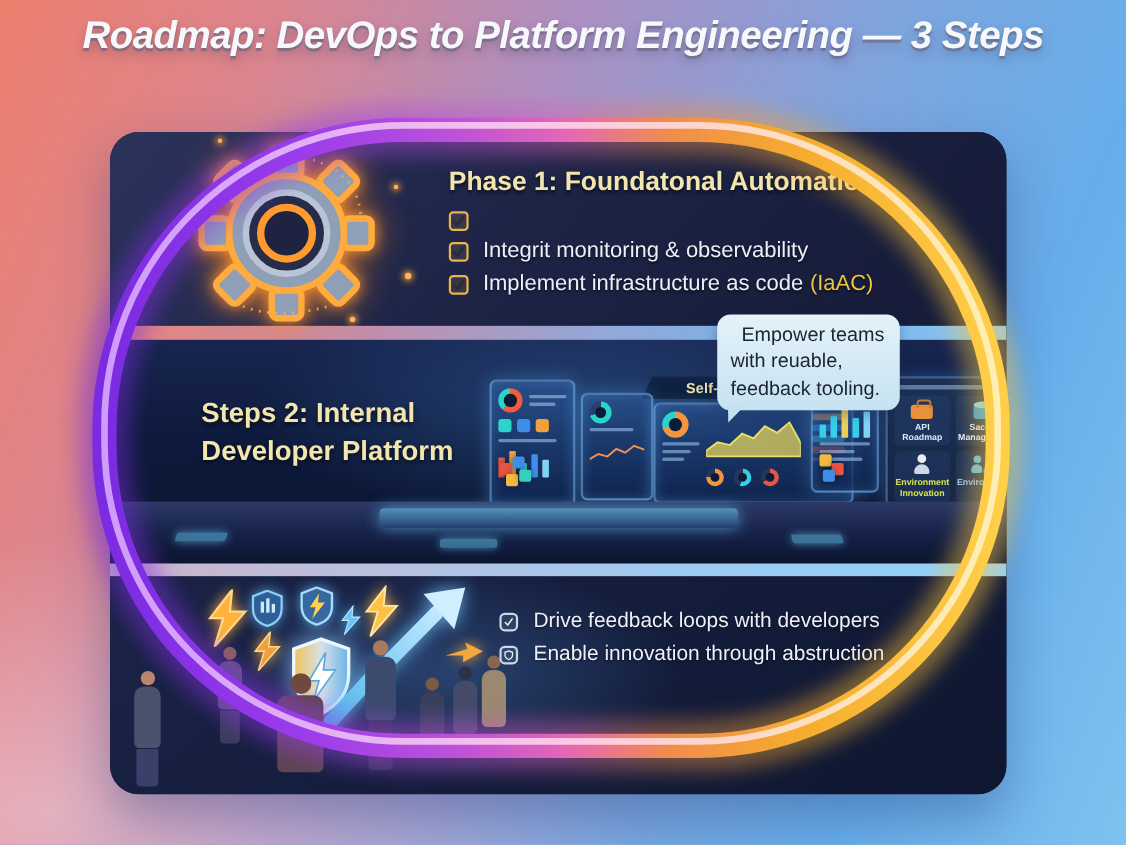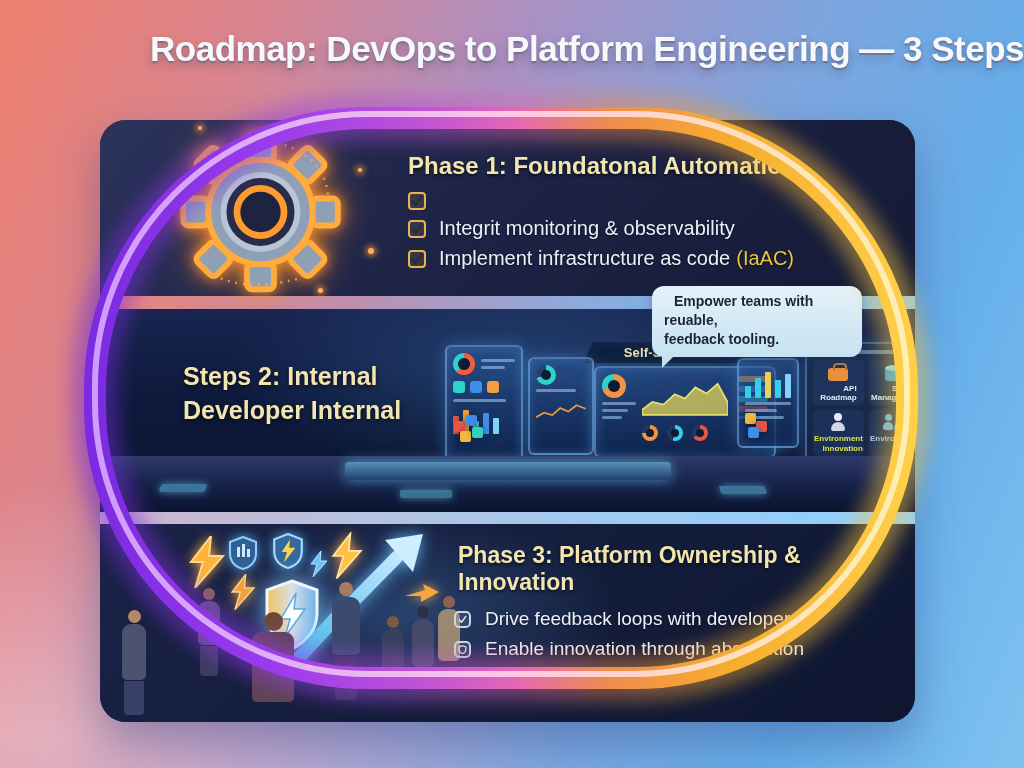--- a/index.html
+++ b/index.html
@@ -2,23 +2,23 @@
 <html><head>
 <meta charset="utf-8">
 <style>
   html,body{margin:0;padding:0;background:#9fb6dd;}
   *{box-sizing:border-box;font-family:"Liberation Sans",sans-serif;}
   .stage{position:relative;width:1024px;height:768px;overflow:hidden;
     background:
       radial-gradient(900px 420px at 4% 96%, rgba(255,226,230,.45), rgba(255,255,255,0) 60%),
       linear-gradient(112deg,#ee7f6e 0%,#da8590 20%,#ab90c2 40%,#7ea5de 62%,#65aeeb 80%,#7fc2f0 100%);}
   
-  .title{position:absolute;top:29px;left:0;width:100%;text-align:right;margin:0;
+  .title{position:absolute;top:13px;left:0;width:100%;text-align:center;margin:0;
     font-size:35px;font-weight:bold;letter-spacing:-.5px;color:#f7f8fc;
-    text-shadow:0 2px 1px rgba(105,100,125,.65),0 5px 10px rgba(60,60,95,.35);}
+    text-shadow:0 2px 1px rgba(105,100,125,.65),0 5px 10px rgba(60,60,95,.35);font-style:italic;}
   
   .card{position:absolute;left:100px;top:120px;width:815px;height:602px;border-radius:26px;
     overflow:hidden;background:#1c2342;box-shadow:0 20px 45px rgba(45,60,120,.38);}
   .band{position:relative;width:100%;}
   .band1{height:176px;background:linear-gradient(130deg,#2c335c 0%,#1d2446 45%,#141a36 100%);}
   .band2{height:203px;background:
       radial-gradient(420px 150px at 52% 30%, rgba(70,140,210,.30), rgba(0,0,0,0) 70%),
       linear-gradient(180deg,#182550 0%,#0e1a3c 45%,#0a142e 100%);}
   .band3{height:198px;background:
       radial-gradient(300px 140px at 38% 45%, rgba(90,160,235,.28), rgba(0,0,0,0) 70%),
@@ -63,21 +63,21 @@
   .bars i{display:block;width:6px;border-radius:1px;}
   .chiprow{display:flex;gap:5px;margin:6px 0;}
   .chip{width:12px;height:12px;border-radius:3px;}
   .tilepanel{position:absolute;left:705px;top:33px;width:101px;height:140px;border-radius:7px;
     background:linear-gradient(180deg,#1d3054,#13213e);border:2px solid rgba(110,160,215,.5);
     box-shadow:0 0 14px rgba(70,140,220,.35);padding:10px 6px 4px;}
   .tp-head{height:4px;border-radius:2px;background:rgba(160,200,240,.5);margin:-4px 4px 6px;}
   .tiles{display:grid;grid-template-columns:1fr 1fr;gap:5px;}
   .tile{display:flex;flex-direction:column;align-items:center;padding:3px 1px;background:rgba(40,70,120,.35);
     border-radius:5px;}
-  .tile .lbl{font-size:8px;line-height:1.15;text-align:right;color:#dbe8f5;font-weight:bold;margin-top:3px;}
+  .tile .lbl{font-size:8px;line-height:1.15;text-align:center;color:#dbe8f5;font-weight:bold;margin-top:3px;}
   .tile.t3 .lbl{color:#d9e34c;}
   .tile.t4 .lbl{color:#9fc6ee;}
   .ic-toolbox{width:20px;height:13px;background:#e8913c;border-radius:3px;position:relative;margin-top:5px;}
   .ic-toolbox::before{content:"";position:absolute;left:5px;top:-5px;width:10px;height:6px;border:2px solid #c9782e;
     border-bottom:none;border-radius:4px 4px 0 0;}
   .ic-db{width:18px;height:13px;background:#2f9fe0;border-radius:3px;position:relative;margin-top:5px;}
   .ic-db::before{content:"";position:absolute;left:0;top:-3px;width:18px;height:6px;background:#7fd4f5;border-radius:50%;}
   .ic-person{width:20px;height:18px;position:relative;}
   .ic-person::before{content:"";position:absolute;left:6px;top:0;width:8px;height:8px;border-radius:50%;background:#e9eef6;}
   .ic-person::after{content:"";position:absolute;left:3px;top:9px;width:14px;height:9px;border-radius:7px 7px 2px 2px;background:#cfd8e8;}
@@ -97,23 +97,23 @@
   .scene{position:absolute;left:0;top:0;width:355px;height:198px;}
   .person{position:absolute;}
   .ph{border-radius:50%;margin:0 auto;}
   .pb{border-radius:9px 9px 5px 5px;margin:1px auto 0;}
   .bolt{position:absolute;filter:drop-shadow(0 0 6px rgba(255,180,60,.9));}
   .bolt.blue{filter:drop-shadow(0 0 6px rgba(90,190,255,.9));}
   .shield-sm{position:absolute;filter:drop-shadow(0 0 6px rgba(100,190,255,.8));}
   .big-shield{position:absolute;filter:drop-shadow(0 0 12px rgba(140,200,255,.85));}
   .arrow{position:absolute;filter:drop-shadow(0 0 8px rgba(110,200,255,.85));}
   
-  .bubble{position:absolute;left:652px;top:286px;width:210px;padding:6px 10px 8px 12px;border-radius:12px;
+  .bubble{position:absolute;left:652px;top:286px;width:166px;padding:6px 10px 8px 12px;border-radius:12px;
     background:linear-gradient(180deg,#e4f2f9,#c6e2f1);box-shadow:0 4px 10px rgba(30,50,90,.35);
-    font-size:14px;font-weight:bold;color:#1b2431;line-height:1.35;}
+    font-size:18px;font-weight:normal;color:#1b2431;line-height:1.35;}
   .bubble::after{content:"";position:absolute;left:10px;bottom:-11px;border:8px solid transparent;
     border-top-color:#c6e2f1;border-left-color:#c6e2f1;}
   .bubble .l1{text-indent:10px;}
   
   .ring{position:absolute;left:0;top:0;width:1024px;height:768px;pointer-events:none;}
 </style>
 </head>
 <body>
 
 <div class="stage">
@@ -181,21 +181,21 @@
           </li>
         </ul>
       </div>
     </section>
 
     <div class="divider1"></div>
 
     <section class="band band2">
       <div class="p2">
         <div>Steps 2: Internal</div>
-        <div>Developer Internal</div>
+        <div>Developer Platform</div>
       </div>
 
       <div class="portal-head">
         <span>Self-Service Portal</span>
       </div>
 
       <div class="mon" style="left:345px;top:36px;width:78px;height:118px;">
         <div style="display:flex;gap:6px;align-items:center;">
           <span class="donut" style="width:22px;height:22px;background:conic-gradient(#f25c3a 0 62%,#2ad4c8 62% 100%);"></span>
           <div style="flex:1;">
@@ -386,21 +386,20 @@
               <div class="pb" style="width:22px;height:48px;background:#444a6a;"></div>
           </div>
           <div class="person" style="left:338px;top:72px;">
             <div class="ph" style="width:12px;height:12px;background:#8a6450;"></div>
               <div class="pb" style="width:22px;height:52px;background:#9a8870;"></div>
           </div>
         </div>
       </div>
 
       <div class="p3">
-        <h2 class="ph-head">Phase 3: Platform Ownership &amp; Innovation</h2>
         <ul class="p3-list">
           <li>
             <span class="sq">
               <svg width="9" height="9" viewBox="0 0 10 10">
                   <path d="M1.5 5.5 L4 8 L8.5 1.8" fill="none" stroke="#e8edf6" stroke-width="1.6" stroke-linecap="round"></path>
                 </svg>
             </span>
             <span>Drive feedback loops with developers</span>
           </li>
           <li>

